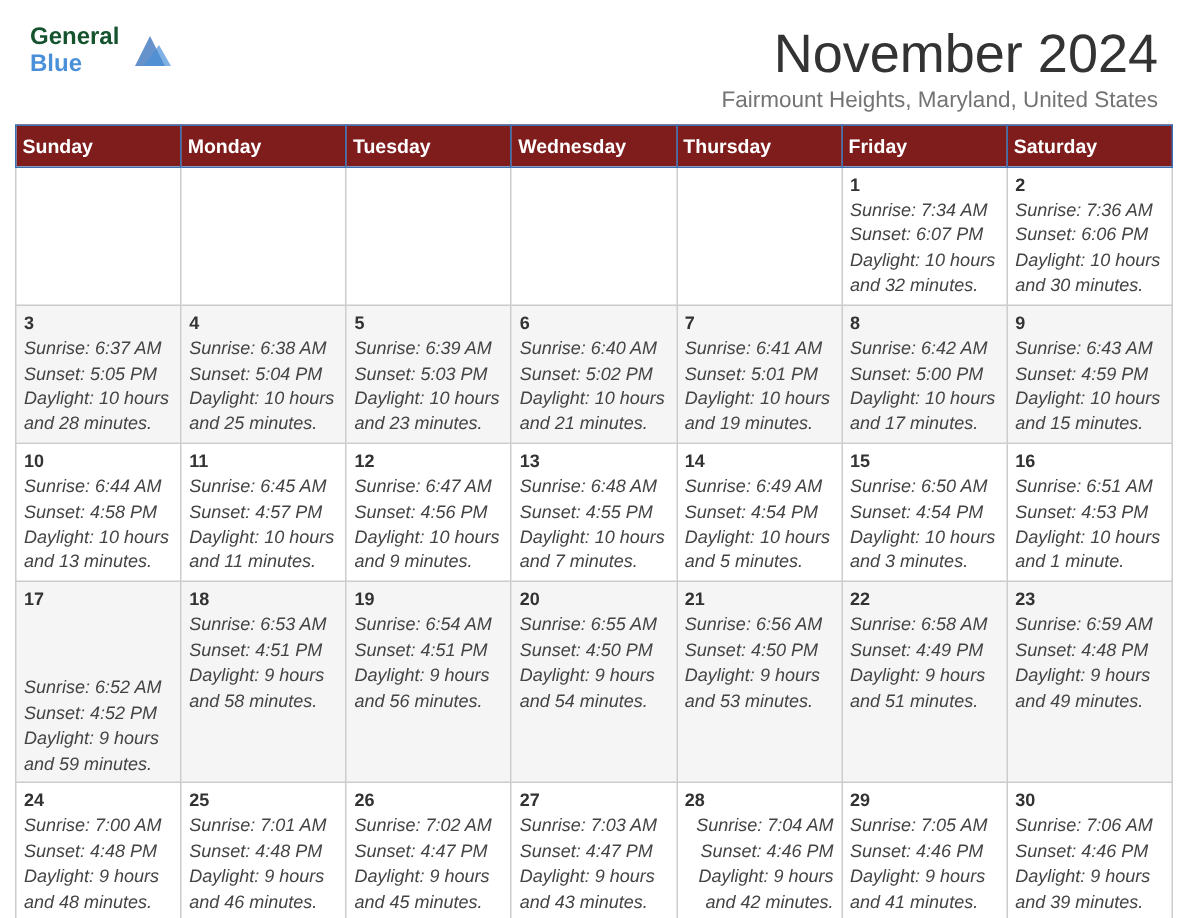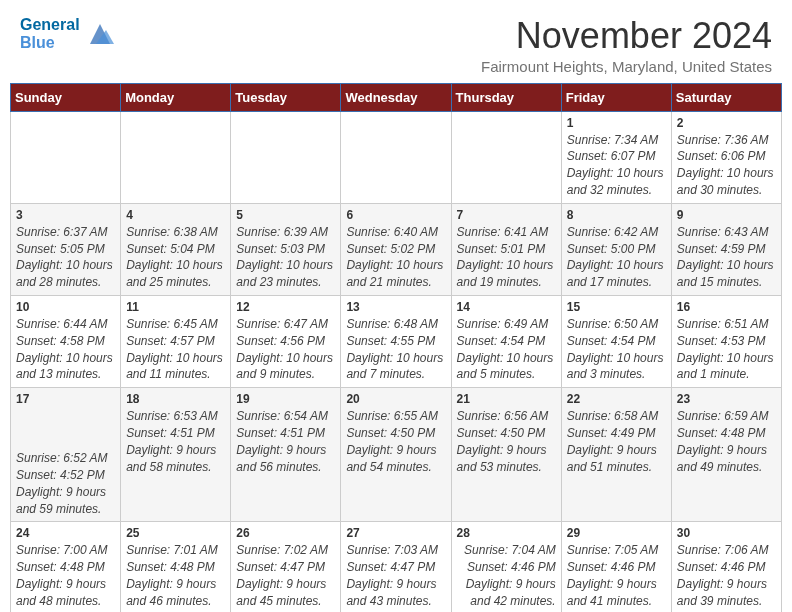--- a/index.html
+++ b/index.html
@@ -16,21 +16,21 @@
       padding: 16px 20px 8px 20px;
     }
     .logo {
       display: flex;
       align-items: center;
       gap: 4px;
     }
     .logo-text-general {
       font-size: 16px;
       font-weight: bold;
-      color: #0369a1;
+      color: #14532d;
       line-height: 1.1;
     }
     .logo-text-blue {
       font-size: 16px;
       font-weight: bold;
       color: #4a90d9;
       line-height: 1.1;
     }
     .logo-icon {
       width: 28px;

